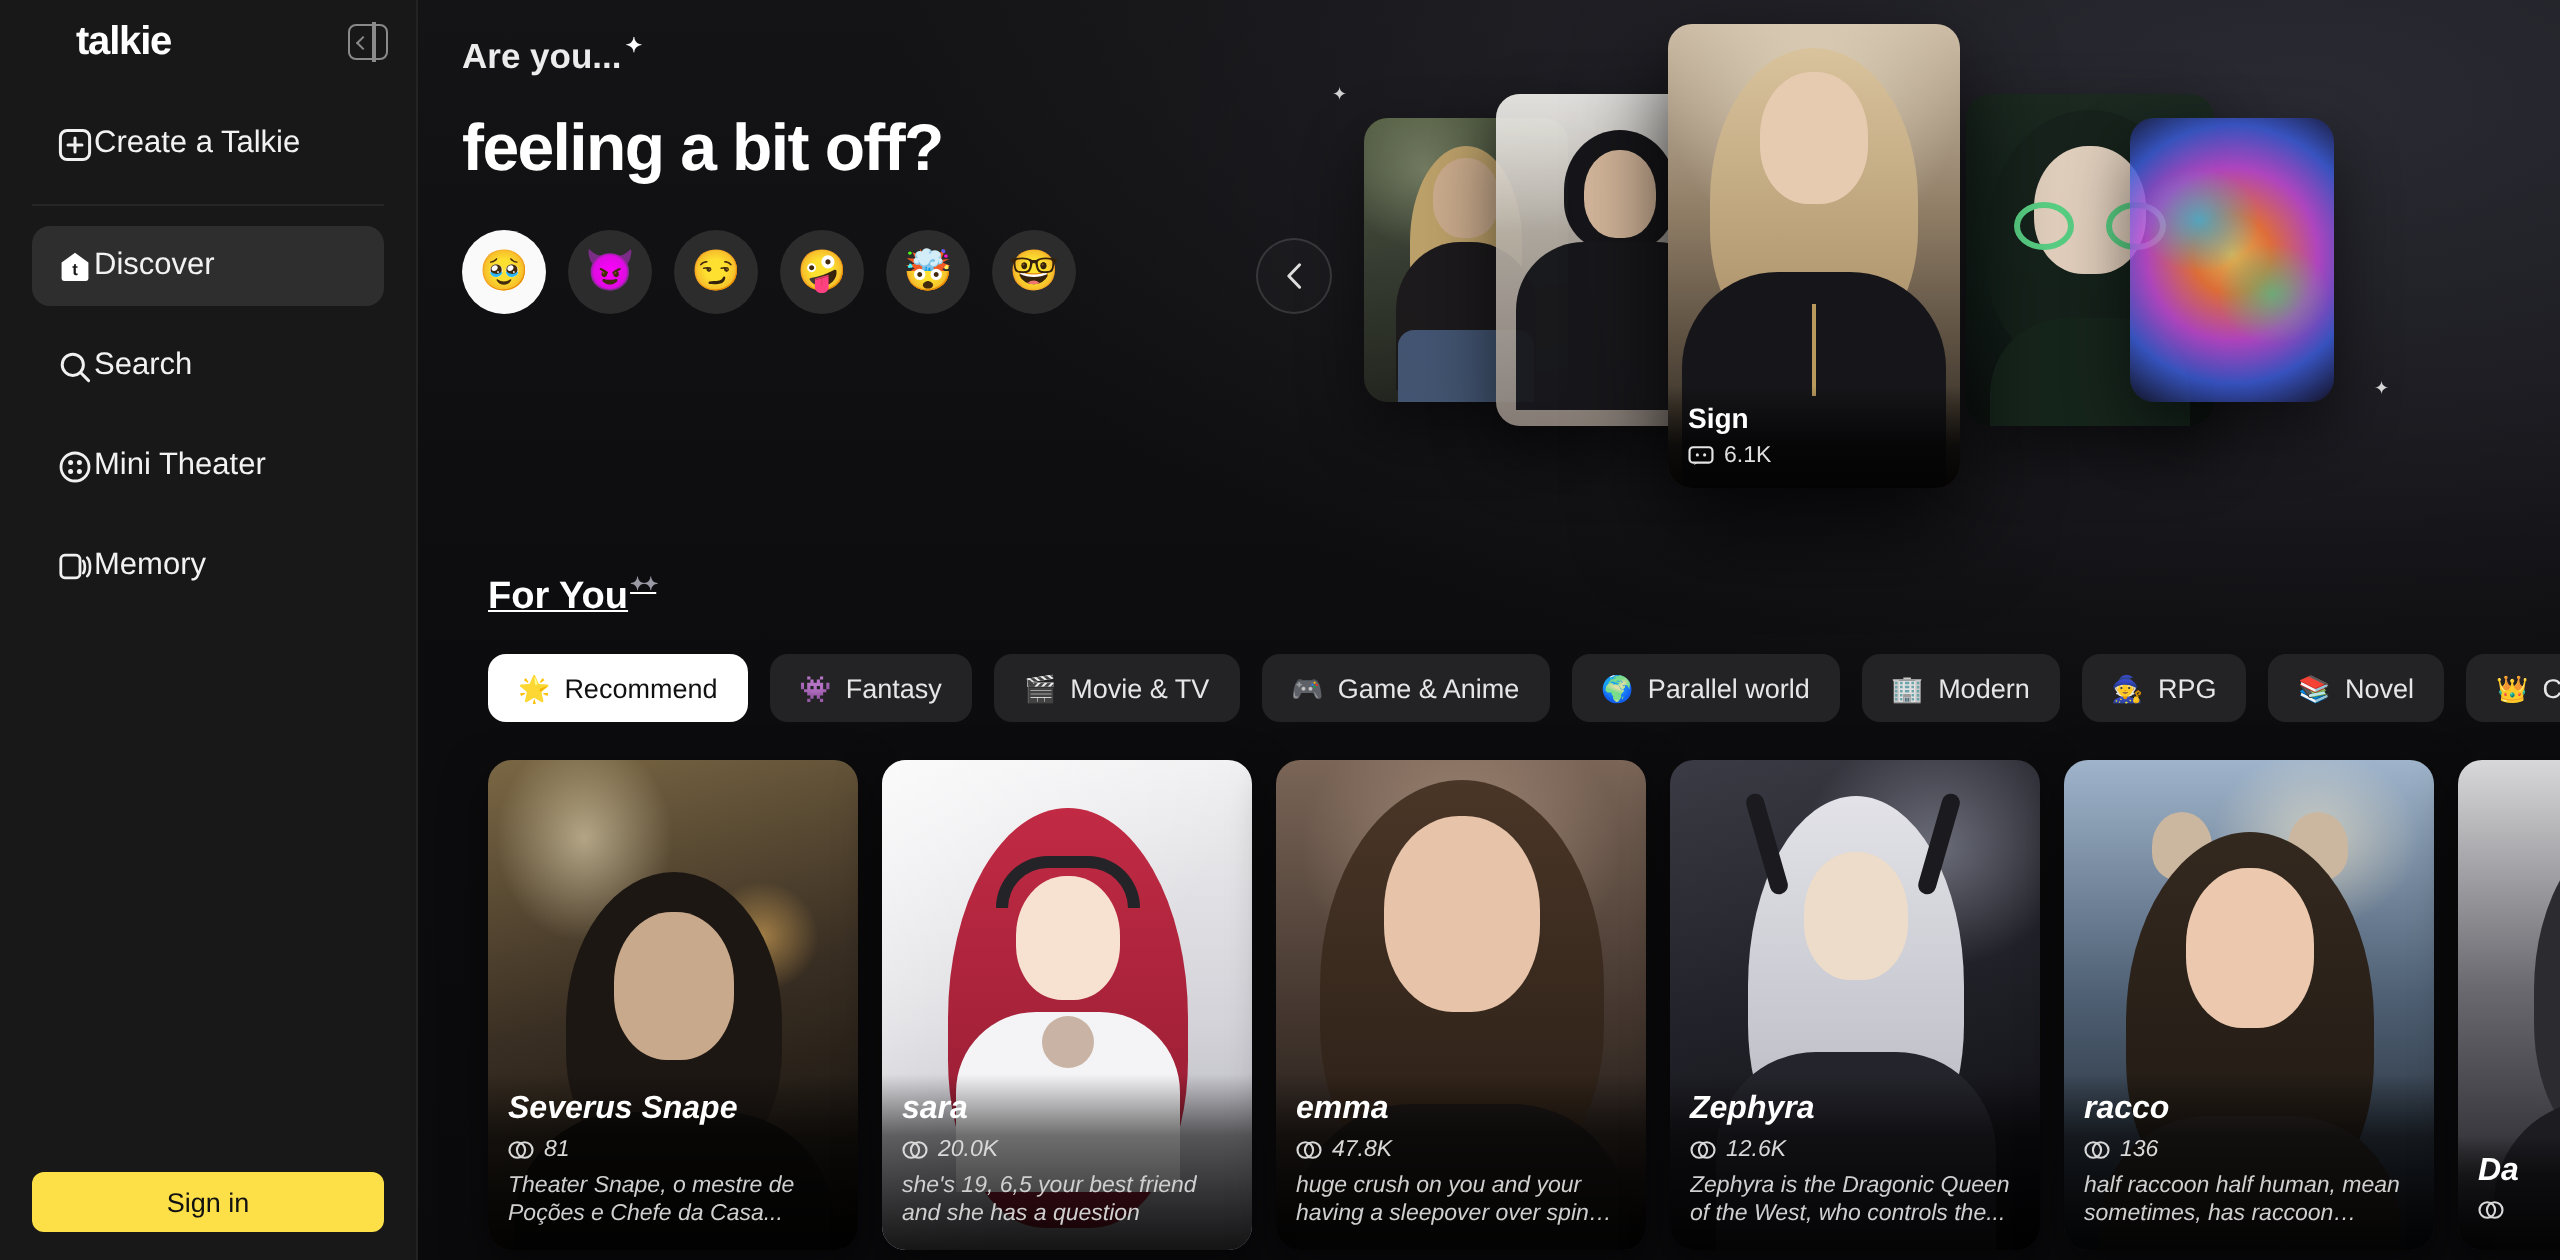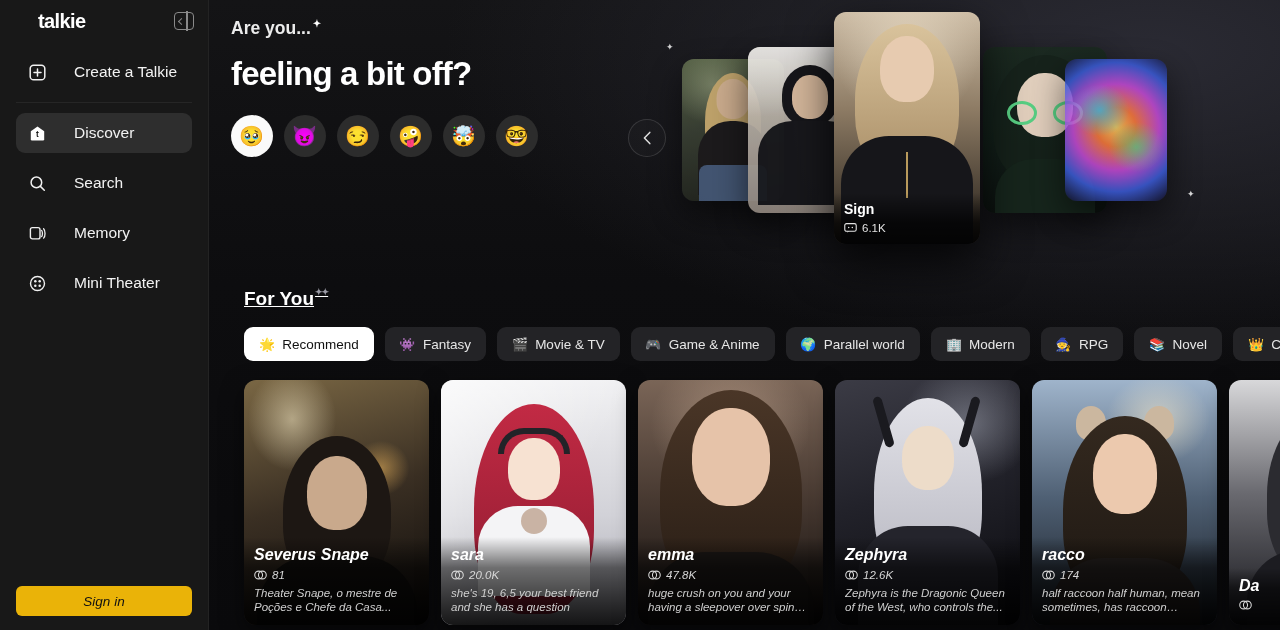--- a/index.html
+++ b/index.html
@@ -33,34 +33,34 @@
     content: ""; position: absolute; right: 5px; top: -1.6px; bottom: -1.6px;
     width: 1.6px; background: #8a8a8a;
   }
   .collapse-btn::before {
     content: ""; position: absolute; left: 4px; top: 5.5px;
     width: 4px; height: 4px; border-left: 1.4px solid #8a8a8a;
     border-bottom: 1.4px solid #8a8a8a; transform: rotate(45deg);
   }
   .nav { padding: 10px 16px 0 16px; }
   .nav-item {
-    display: flex; align-items: center; gap: 27px;
+    display: flex; align-items: center; gap: 0;
     height: 40px; padding: 0 12px; border-radius: 9px;
     cursor: pointer; font-size: 15.5px; color: #f2f2f2;
     margin-bottom: 10px;
   }
   .nav-item.active { background: #2e2e2e; }
   .nav-sep { height: 1px; background: #262626; margin: 2px 0 10px 0; }
   .nav-ico { width: 19px; height: 19px; flex: 0 0 19px; display:flex; align-items:center; justify-content:center; }
   .nav-ico svg { display: block; }
   .sb-bottom { margin-top: auto; padding: 0 16px 14px 16px; }
   .signin {
     width: 100%; height: 30px; border-radius: 6px;
-    background: #eab308; color: #111; border: none;
-    font-size: 13.5px; font-family: inherit; cursor: pointer; font-style: italic;
+    background: #fde047; color: #111; border: none;
+    font-size: 13.5px; font-family: inherit; cursor: pointer;
   }
 
   
   .main {
     flex: 1; height: 630px; position: relative; overflow: hidden;
     background:
       radial-gradient(120% 90% at 88% 8%, #2a2a33 0%, rgba(20,20,24,0) 55%),
       linear-gradient(180deg, #141416 0%, #0d0d0f 45%, #0a0a0c 100%);
   }
 
@@ -205,44 +205,44 @@
       </div>
 
       <div class="nav-item">
         <span class="nav-ico">
           <svg width="17" height="17" viewBox="0 0 17 17" fill="none">
             <circle cx="7.4" cy="7.4" r="5.3" stroke="#f0f0f0" stroke-width="1.5"></circle>
             <path d="M11.4 11.4 15.3 15.3" stroke="#f0f0f0" stroke-width="1.5" stroke-linecap="round"></path>
           </svg>
         </span>
         <span>Search</span>
-      </div>
-
-      <div class="nav-item">
-        <span class="nav-ico">
-          <svg width="17" height="17" viewBox="0 0 17 17" fill="none">
-            <rect x="1.4" y="2.6" width="9.6" height="11.3" rx="2" stroke="#f0f0f0" stroke-width="1.4"></rect>
-            <path d="M12.6 5.4c1.1 1.1 1.1 5.1 0 6.2M14.6 3.8c1.9 1.9 1.9 7.4 0 9.3" stroke="#f0f0f0" stroke-width="1.3" stroke-linecap="round"></path>
-          </svg>
-        </span>
-        <span>Memory</span>
       </div>
 
       <div class="nav-item">
         <span class="nav-ico">
           <svg width="17" height="17" viewBox="0 0 17 17" fill="none">
             <circle cx="8.5" cy="8.5" r="7" stroke="#f0f0f0" stroke-width="1.4"></circle>
             <circle cx="6.3" cy="6.3" r="1.25" fill="#f0f0f0"></circle>
             <circle cx="10.7" cy="6.3" r="1.25" fill="#f0f0f0"></circle>
             <circle cx="6.3" cy="10.7" r="1.25" fill="#f0f0f0"></circle>
             <circle cx="10.7" cy="10.7" r="1.25" fill="#f0f0f0"></circle>
           </svg>
         </span>
         <span>Mini Theater</span>
       </div>
+
+      <div class="nav-item">
+        <span class="nav-ico">
+          <svg width="17" height="17" viewBox="0 0 17 17" fill="none">
+            <rect x="1.4" y="2.6" width="9.6" height="11.3" rx="2" stroke="#f0f0f0" stroke-width="1.4"></rect>
+            <path d="M12.6 5.4c1.1 1.1 1.1 5.1 0 6.2M14.6 3.8c1.9 1.9 1.9 7.4 0 9.3" stroke="#f0f0f0" stroke-width="1.3" stroke-linecap="round"></path>
+          </svg>
+        </span>
+        <span>Memory</span>
+      </div>
     </nav>
 
     <div class="sb-bottom">
       <button class="signin">Sign in</button>
     </div>
   </aside>
 
   <main class="main">
 
     <section class="hero">
@@ -489,21 +489,21 @@
             <div class="head" style="width:64px;height:80px;top:54px;background:#ecc9ae;"></div>
             <div class="body" style="width:150px;height:76px;top:178px;background:#272220;border-radius:54px 54px 0 0;"></div>
           </div>
           <div class="card-info">
             <div class="card-name">racco</div>
             <div class="card-stat">
               <svg class="chat-ico" viewBox="0 0 14 10">
                 <ellipse cx="5" cy="5" rx="4.2" ry="4.2" fill="none" stroke="#d8d8d8" stroke-width="1.15"></ellipse>
                 <ellipse cx="9" cy="5" rx="4.2" ry="4.2" fill="none" stroke="#d8d8d8" stroke-width="1.15"></ellipse>
               </svg>
-              <span>174</span>
+              <span>136</span>
             </div>
             <div class="card-desc">half raccoon half human, mean sometimes, has raccoon features</div>
           </div>
         </div>
 
         <div class="card">
           <div class="ph" style="background:linear-gradient(180deg,#d8d8da 0%,#6a6a70 46%,#15151a 100%);">
             <div class="hair" style="width:110px;height:170px;top:30px;background:#2b2b30;"></div>
 
             <div class="body" style="width:150px;height:80px;top:170px;background:#1c1c21;border-radius:52px 52px 0 0;"></div>

